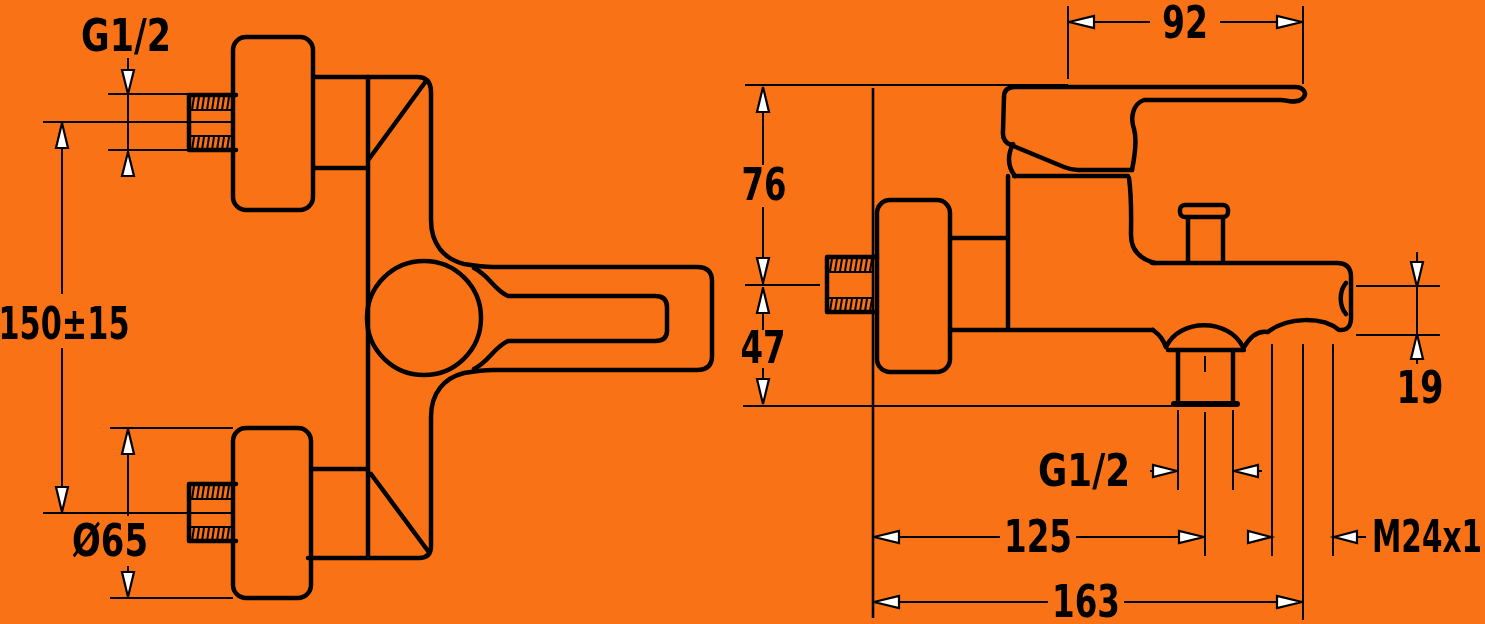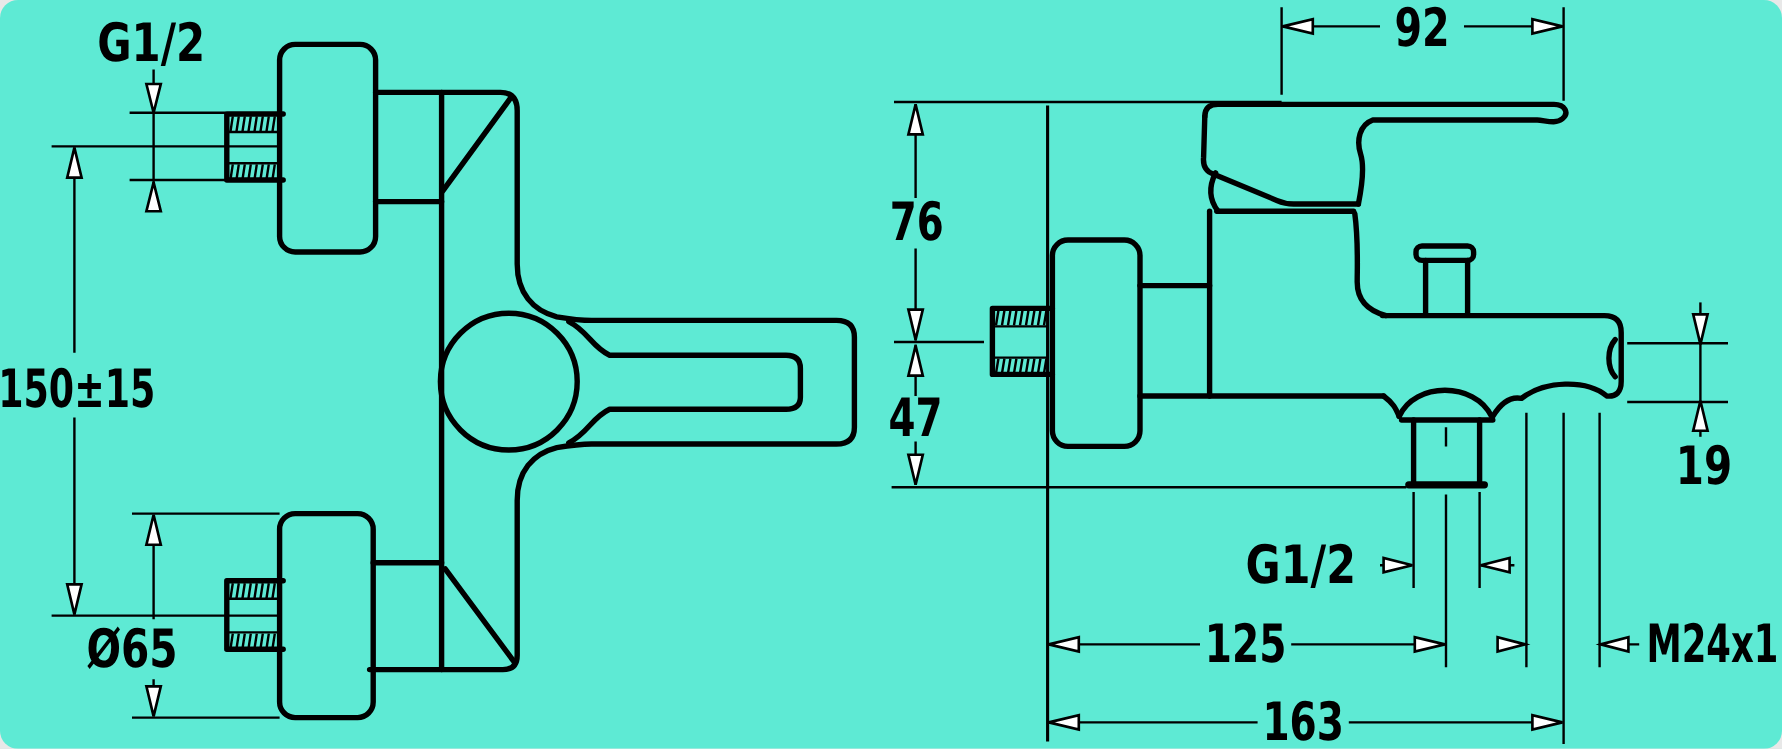--- a/index.html
+++ b/index.html
@@ -1,18 +1,18 @@
 <!DOCTYPE html>
 <html><head>
 <meta charset="utf-8">
 <style>
   html,body{margin:0;padding:0;background:#e8e8e8;}
   .stage{
-    width:1485px;height:624px;background:#5eead4;position:relative;
-    font-family:"DejaVu Sans", sans-serif;overflow:hidden;border-radius:15px;
+    width:1485px;height:624px;background:#f97316;position:relative;
+    font-family:"DejaVu Sans", sans-serif;overflow:hidden;
   }
   svg{display:block;width:1485px;height:624px;}
   .obj{stroke:#000;stroke-width:4.5;fill:none;stroke-linecap:round;stroke-linejoin:round;}
   .objthick{stroke:#000;stroke-width:6;fill:none;stroke-linecap:round;}
   .thin{stroke:#000;stroke-width:2;fill:none;stroke-linecap:butt;}
   .wall{stroke:#000;stroke-width:2.6;fill:none;stroke-linecap:butt;}
   .hatch{stroke:#000;stroke-width:2;fill:none;stroke-linecap:butt;}
   .arrow{fill:#ffffff;stroke:#000;stroke-width:2.2;stroke-linejoin:miter;}
   text.dim{font-family:"DejaVu Sans", sans-serif;font-weight:bold;font-size:44px;fill:#000;}
 </style>

